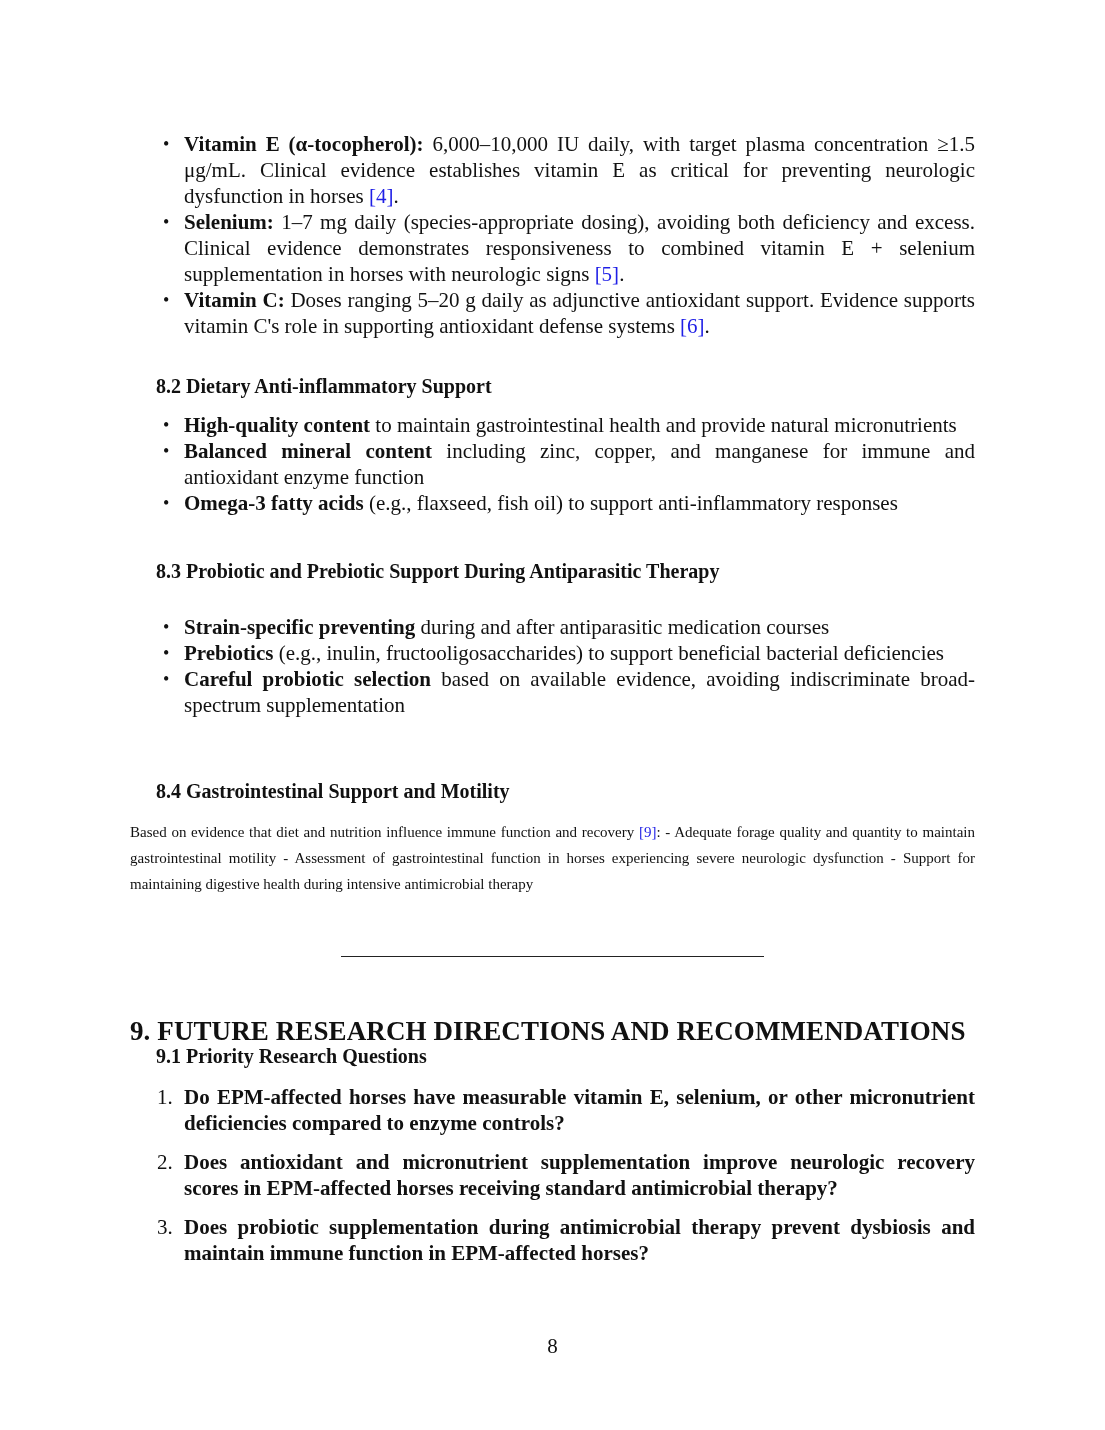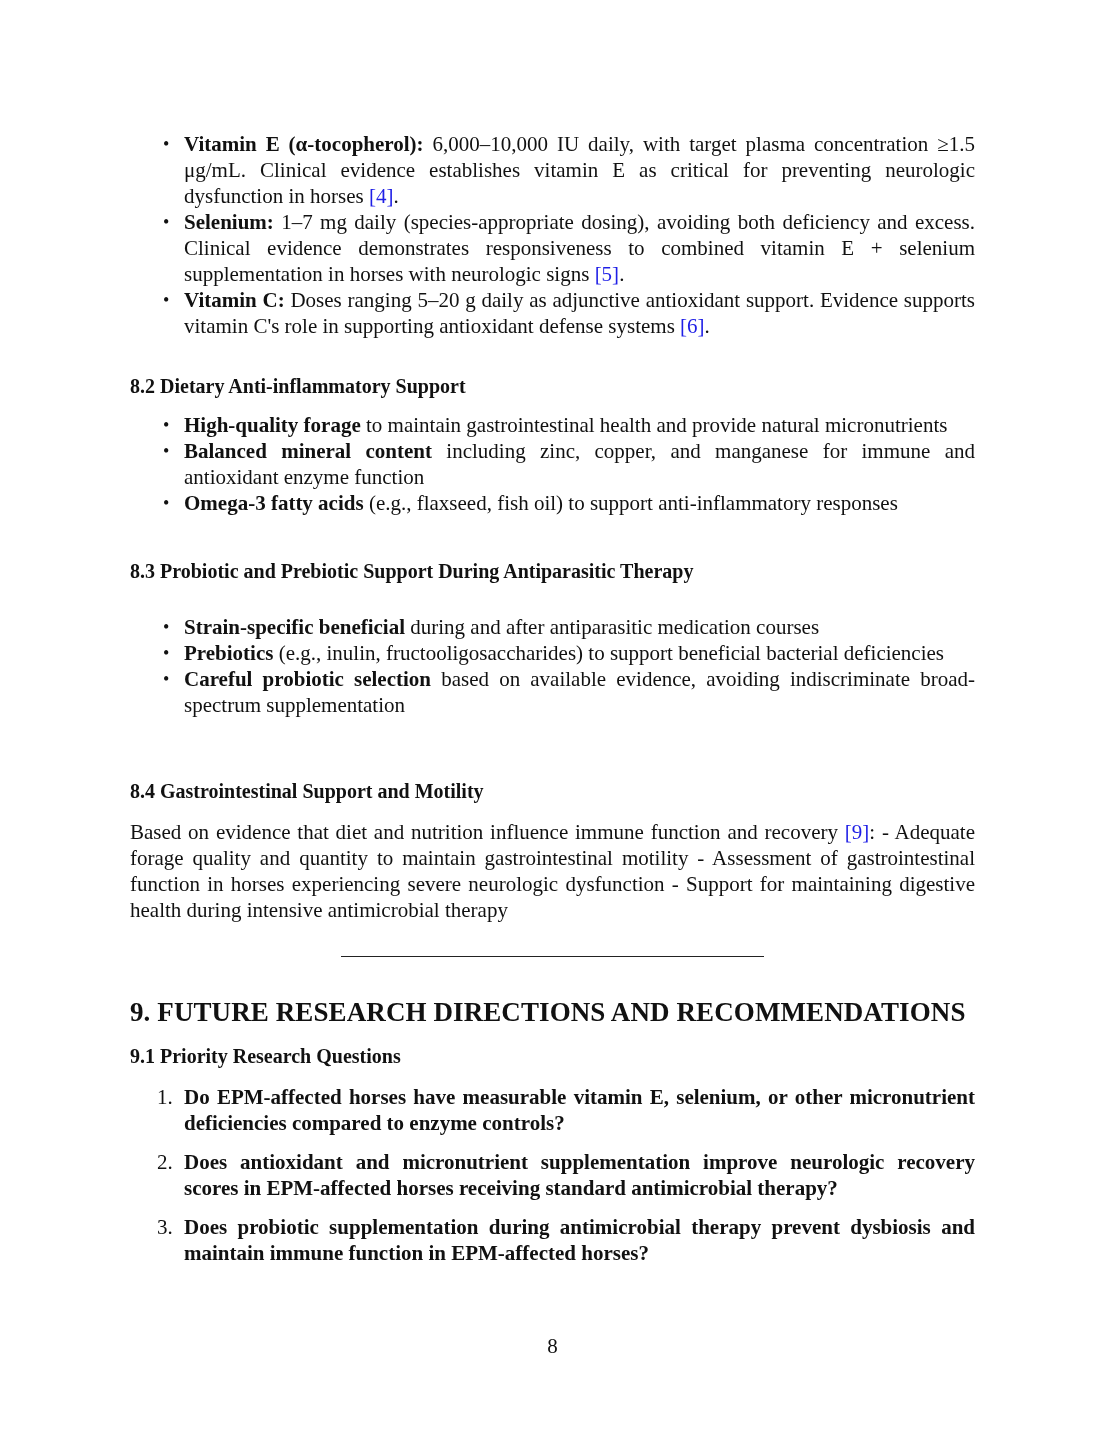--- a/index.html
+++ b/index.html
@@ -3,28 +3,28 @@
 <meta charset="utf-8">
 <style>
   html, body { margin: 0; padding: 0; background: #ffffff; }
   body {
     width: 1105px; height: 1430px; position: relative; overflow: hidden;
     font-family: "Liberation Serif", "DejaVu Serif", serif;
     color: #111111;
   }
   .page { position: absolute; left: 130px; top: 0; width: 845px; }
   .block { position: absolute; left: 0; width: 845px; }
-  .body-text { font-size: 21px; line-height: 26px; text-align: justify; }
+  .body-text { font-size: 15px; line-height: 26px; text-align: justify; }
   ul.bullets { list-style: none; margin: 0; padding: 0; }
   ul.bullets li { position: relative; padding-left: 54px; font-size: 21px; line-height: 26px; text-align: justify; }
   ul.bullets li .bullet { position: absolute; left: 33px; top: 0; font-size: 18px; }
   .bold { font-weight: bold; }
   .cite { color: #1f1fe6; }
-  .subhead { font-size: 20px; font-weight: bold; line-height: 26px; }
-  .sechead { font-size: 27px; font-weight: bold; line-height: 32px; letter-spacing: 0.1px; }
+  .subhead { font-size: 20px; font-weight: bold; line-height: 26px; margin-left: 26px; }
+  .sechead { font-size: 27px; font-weight: bold; line-height: 32px; letter-spacing: 0.1px; margin-top: 19px; }
   ol.questions { list-style: none; margin: 0; padding: 0; }
   ol.questions li { position: relative; padding-left: 54px; font-size: 21px; line-height: 26px; font-weight: bold; text-align: justify; margin-bottom: 13px; }
   ol.questions li .num { position: absolute; left: 27px; top: 0; font-weight: normal; }
   .rule { position: absolute; left: 341px; top: 956px; width: 423px; height: 0; border-top: 1.3px solid #222; }
   .pagenum { position: absolute; left: 0; width: 1105px; top: 1334px; text-align: center; font-size: 21px; }
 </style>
 </head>
 <body>
 
 <div class="page">
@@ -44,39 +44,39 @@
         <span class="bold">Vitamin C:</span><span> Doses ranging 5–20 g daily as adjunctive antioxidant support. Evidence supports vitamin C's role in supporting antioxidant defense systems </span><span class="cite">[6]</span><span>.</span>
       </li>
     </ul>
   </div>
 
   <div class="block subhead" style="top:373px;">8.2 Dietary Anti-inflammatory Support</div>
   <div class="block" style="top:412px;">
     <ul class="bullets">
       <li>
         <span class="bullet">•</span>
-        <span class="bold">High-quality forage</span><span> to maintain gastrointestinal health and provide natural micronutrients</span>
+        <span class="bold">High-quality content</span><span> to maintain gastrointestinal health and provide natural micronutrients</span>
       </li>
       <li>
         <span class="bullet">•</span>
         <span class="bold">Balanced mineral content</span><span> including zinc, copper, and manganese for immune and antioxidant enzyme function</span>
       </li>
       <li>
         <span class="bullet">•</span>
         <span class="bold">Omega-3 fatty acids</span><span> (e.g., flaxseed, fish oil) to support anti-inflammatory responses</span>
       </li>
     </ul>
   </div>
 
   <div class="block subhead" style="top:558px;">8.3 Probiotic and Prebiotic Support During Antiparasitic Therapy</div>
   <div class="block" style="top:614px;">
     <ul class="bullets">
       <li>
         <span class="bullet">•</span>
-        <span class="bold">Strain-specific beneficial</span><span> during and after antiparasitic medication courses</span>
+        <span class="bold">Strain-specific preventing</span><span> during and after antiparasitic medication courses</span>
       </li>
       <li>
         <span class="bullet">•</span>
         <span class="bold">Prebiotics</span><span> (e.g., inulin, fructooligosaccharides) to support beneficial bacterial deficiencies</span>
       </li>
       <li>
         <span class="bullet">•</span>
         <span class="bold">Careful probiotic selection</span><span> based on available evidence, avoiding indiscriminate broad-spectrum supplementation</span>
       </li>
     </ul>

